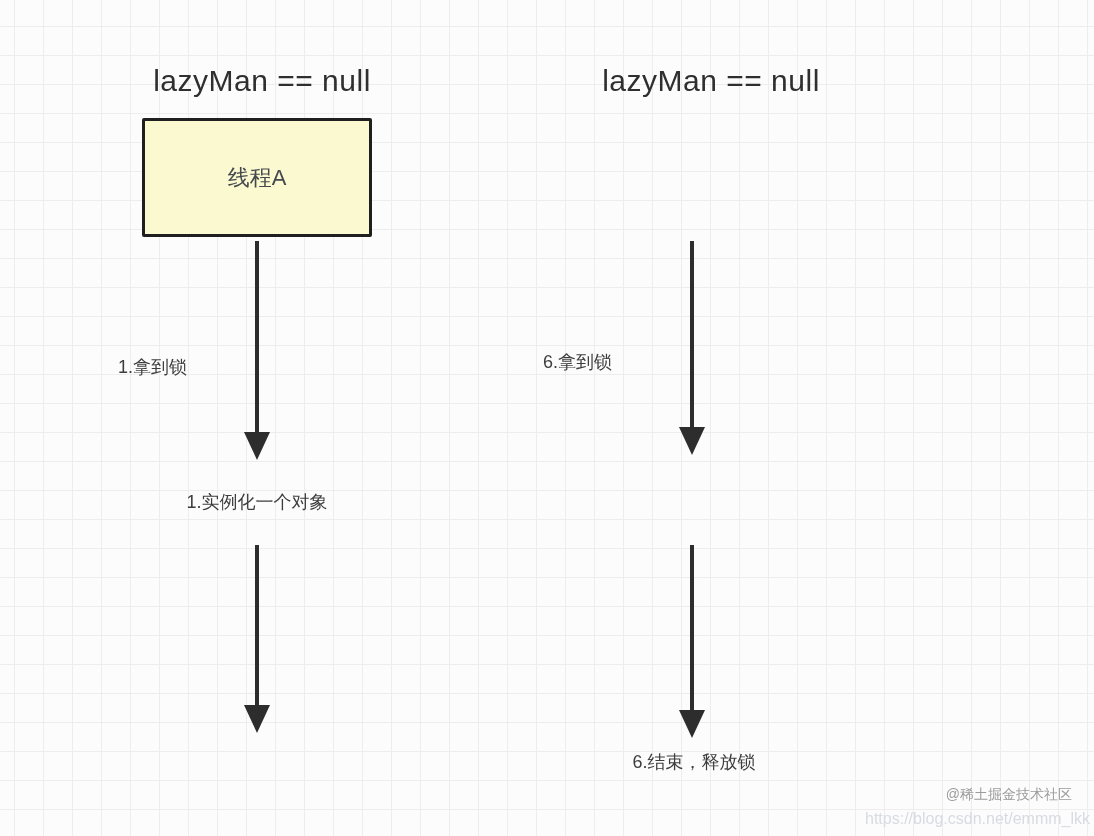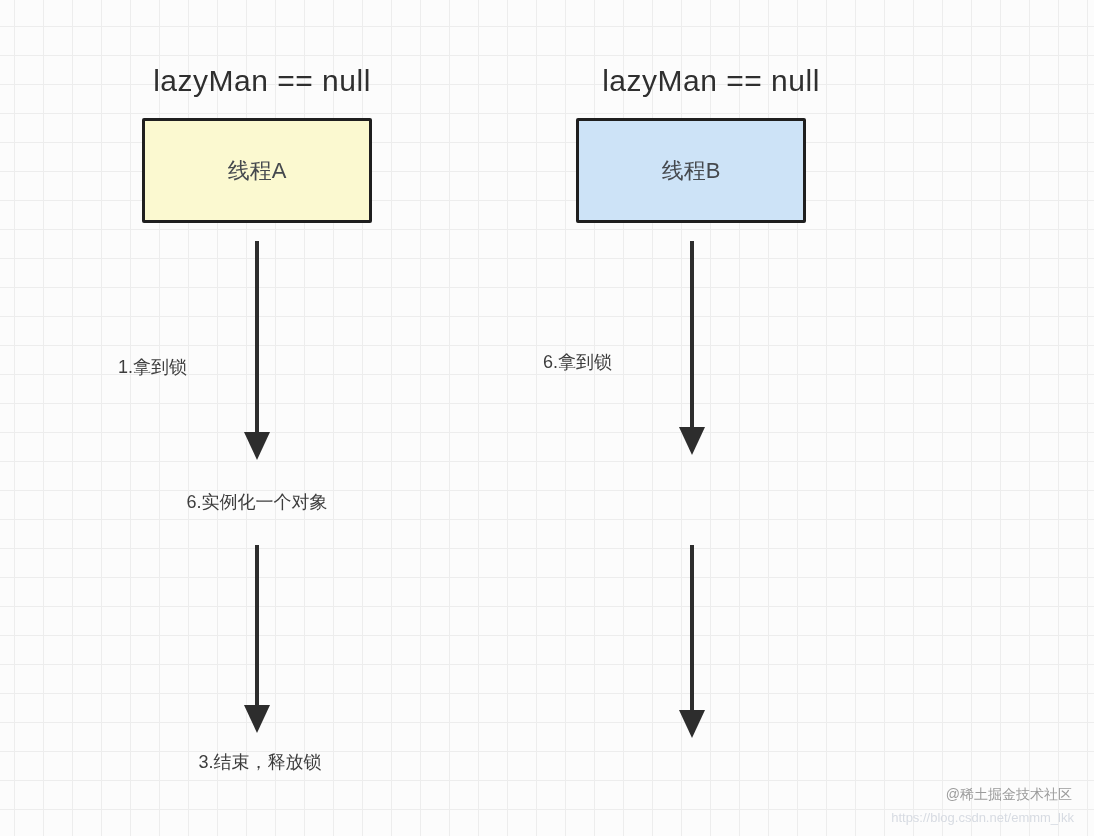--- a/index.html
+++ b/index.html
@@ -23,21 +23,21 @@
     position: absolute;
     font-size: 30px;
     color: #2f2f2f;
     white-space: nowrap;
     transform: translateX(-50%);
     letter-spacing: 0.5px;
   }
   .thread-box {
     position: absolute;
     width: 230px;
-    height: 105px;
+    height: 119px;
     box-sizing: border-box;
     border: 3px solid #1f1f1f;
     border-radius: 2px;
     display: flex;
     align-items: center;
     justify-content: center;
   }
   .thread-box .box-label {
     font-size: 22px;
     color: #45494e;
@@ -73,23 +73,23 @@
   .watermark-line1 {
     position: absolute;
     right: 22px;
     top: 786px;
     font-size: 14px;
     color: #9b9b9b;
     white-space: nowrap;
   }
   .watermark-line2 {
     position: absolute;
-    right: 20px;
+    right: 4px;
     top: 810px;
-    font-size: 13px;
+    font-size: 16px;
     color: #d7dbe2;
     white-space: nowrap;
   }
 </style>
 </head>
 <body>
 
 <div class="canvas">
 
   <div class="condition" style="left:262px; top:64px;">lazyMan == null</div>
@@ -98,46 +98,43 @@
     <span class="box-label">线程A</span>
   </div>
 
   <div class="arrow" style="left:244px; top:241px; height:219px;">
     <div class="shaft"></div>
     <div class="head"></div>
   </div>
 
   <div class="step" style="left:118px; top:355px;">1.拿到锁</div>
 
-  <div class="step centered" style="left:257px; top:490px;">6.实例化一个对象</div>
+  <div class="step centered" style="left:257px; top:490px;">1.实例化一个对象</div>
 
   <div class="arrow" style="left:244px; top:545px; height:188px;">
     <div class="shaft"></div>
     <div class="head"></div>
   </div>
 
-  <div class="step centered" style="left:260px; top:750px;">3.结束，释放锁</div>
 
   <div class="condition" style="left:711px; top:64px;">lazyMan == null</div>
 
-  <div class="thread-box box-b" style="left:576px; top:118px;">
-    <span class="box-label">线程B</span>
-  </div>
 
   <div class="arrow" style="left:679px; top:241px; height:214px;">
     <div class="shaft"></div>
     <div class="head"></div>
   </div>
 
   <div class="step" style="left:543px; top:350px;">6.拿到锁</div>
 
 
   <div class="arrow" style="left:679px; top:545px; height:193px;">
     <div class="shaft"></div>
     <div class="head"></div>
   </div>
 
+  <div class="step centered" style="left:694px; top:750px;">6.结束，释放锁</div>
 
   <div class="watermark-line1">@稀土掘金技术社区</div>
 
   <div class="watermark-line2">https://blog.csdn.net/emmm_lkk</div>
 
 </div>
 
 </body></html>

